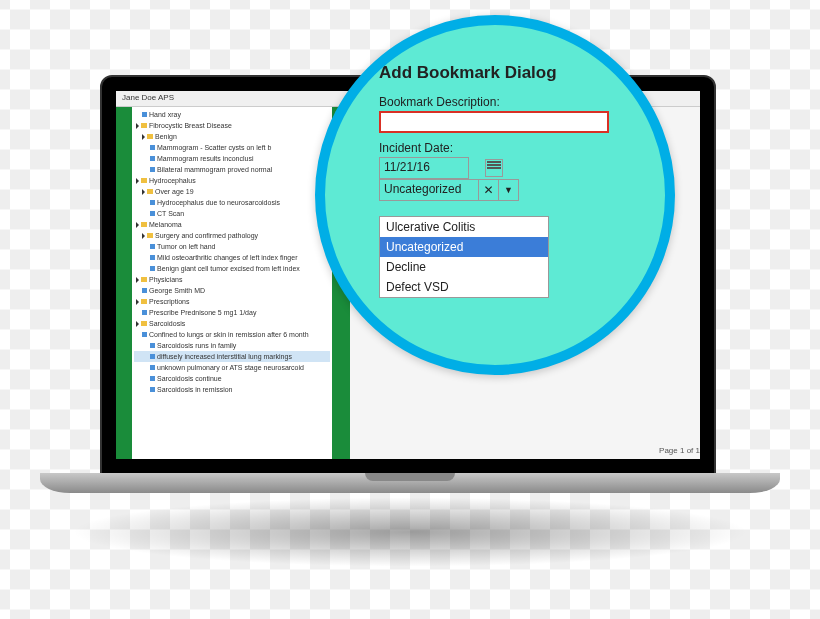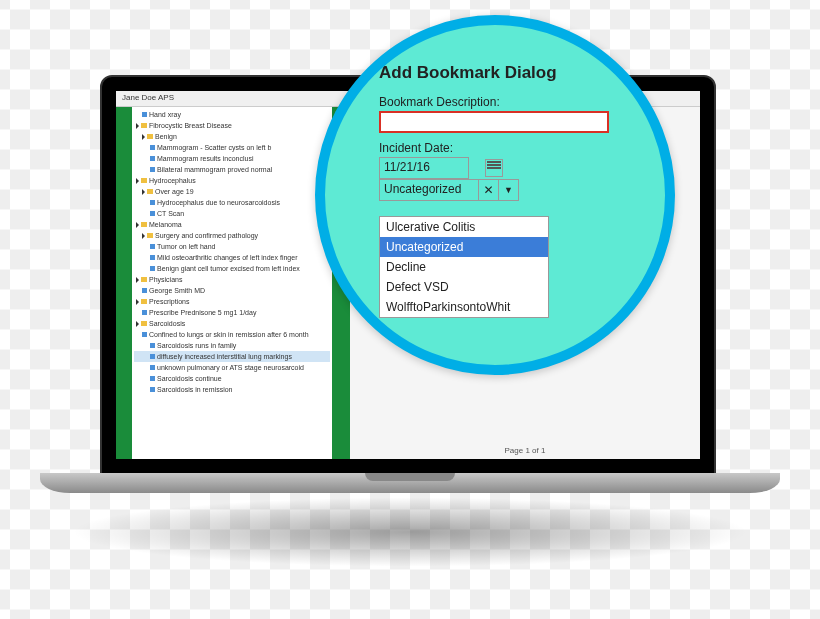--- a/index.html
+++ b/index.html
@@ -13,21 +13,21 @@
 .tree{width:200px;background:#fff;font-size:7px;color:#333;padding:2px;overflow:hidden;line-height:11px}
 .tree .item{white-space:nowrap;padding:0 2px;display:flex;align-items:center;gap:2px}
 .tree .i1{padding-left:8px}.tree .i2{padding-left:16px}
 .tree .sel{background:#d0e4f5}
 .bullet{display:inline-block;width:5px;height:5px;background:#4a90d9;flex-shrink:0}
 .folder{display:inline-block;width:6px;height:5px;background:#f0c040;flex-shrink:0}
 .tri{display:inline-block;width:0;height:0;border-left:3px solid #333;border-top:3px solid transparent;border-bottom:3px solid transparent;flex-shrink:0}
 .toolbar{width:18px;background:#1a8c3a;display:flex;flex-direction:column;gap:6px;padding:4px 0;align-items:center}
 .tbtn{width:12px;height:12px;background:rgba(255,255,255,.3);border-radius:2px}
 .main{flex:1;background:#f5f5f5;position:relative}
-.footer{position:absolute;bottom:4px;width:100%;text-align:center;font-size:8px;color:#555}
+.footer{position:absolute;bottom:4px;width:100%;text-align:right;font-size:8px;color:#555}
 .baserow{position:absolute;left:0;top:398px;width:740px;height:20px;background:linear-gradient(#c8c8c8,#8a8a8a);border-radius:0 0 30px 30px/0 0 14px 14px}
 .baserow::before{content:"";position:absolute;left:50%;top:0;transform:translateX(-50%);width:90px;height:8px;background:#888;border-radius:0 0 8px 8px}
 .shadow{position:absolute;left:30px;top:422px;width:680px;height:70px;background:radial-gradient(ellipse at center,rgba(0,0,0,.35) 0%,rgba(0,0,0,0) 70%)}
 
 .zoom{position:absolute;left:315px;top:15px;width:360px;height:360px;border-radius:50%;border:10px solid #00aee6;background:#5eead4;overflow:hidden;box-shadow:0 2px 8px rgba(0,0,0,.2)}
 .zc{position:absolute;left:54px;top:38px;width:270px;font-size:13px;color:#222}
 .dlg-title{font-size:17px;font-weight:bold;margin-bottom:12px}
 .expand{position:absolute;right:-24px;top:2px;width:22px;height:22px;border:1px solid #999;border-radius:50%;display:flex;align-items:center;justify-content:center;font-size:10px}
 .lbl{font-size:12px;margin-top:8px;margin-bottom:2px}
 .desc-input{width:230px;height:22px;border:2px solid #d93025;background:#fff;position:relative}
@@ -211,17 +211,16 @@
     <div class="cat-box">
       <div class="cat-val">Uncategorized</div>
       <div class="cat-x">✕</div>
       <div class="cat-dd">▼</div>
     </div>
     <div class="dropdown" id="dropdown">
         <div class="opt">Ulcerative Colitis</div>
         <div class="opt sel">Uncategorized</div>
         <div class="opt">Decline</div>
         <div class="opt">Defect VSD</div>
-        <div class="opt">WolfftoParkinsontoWhit</div>
       </div>
 
   </div>
 </div>
 
 </body></html>

